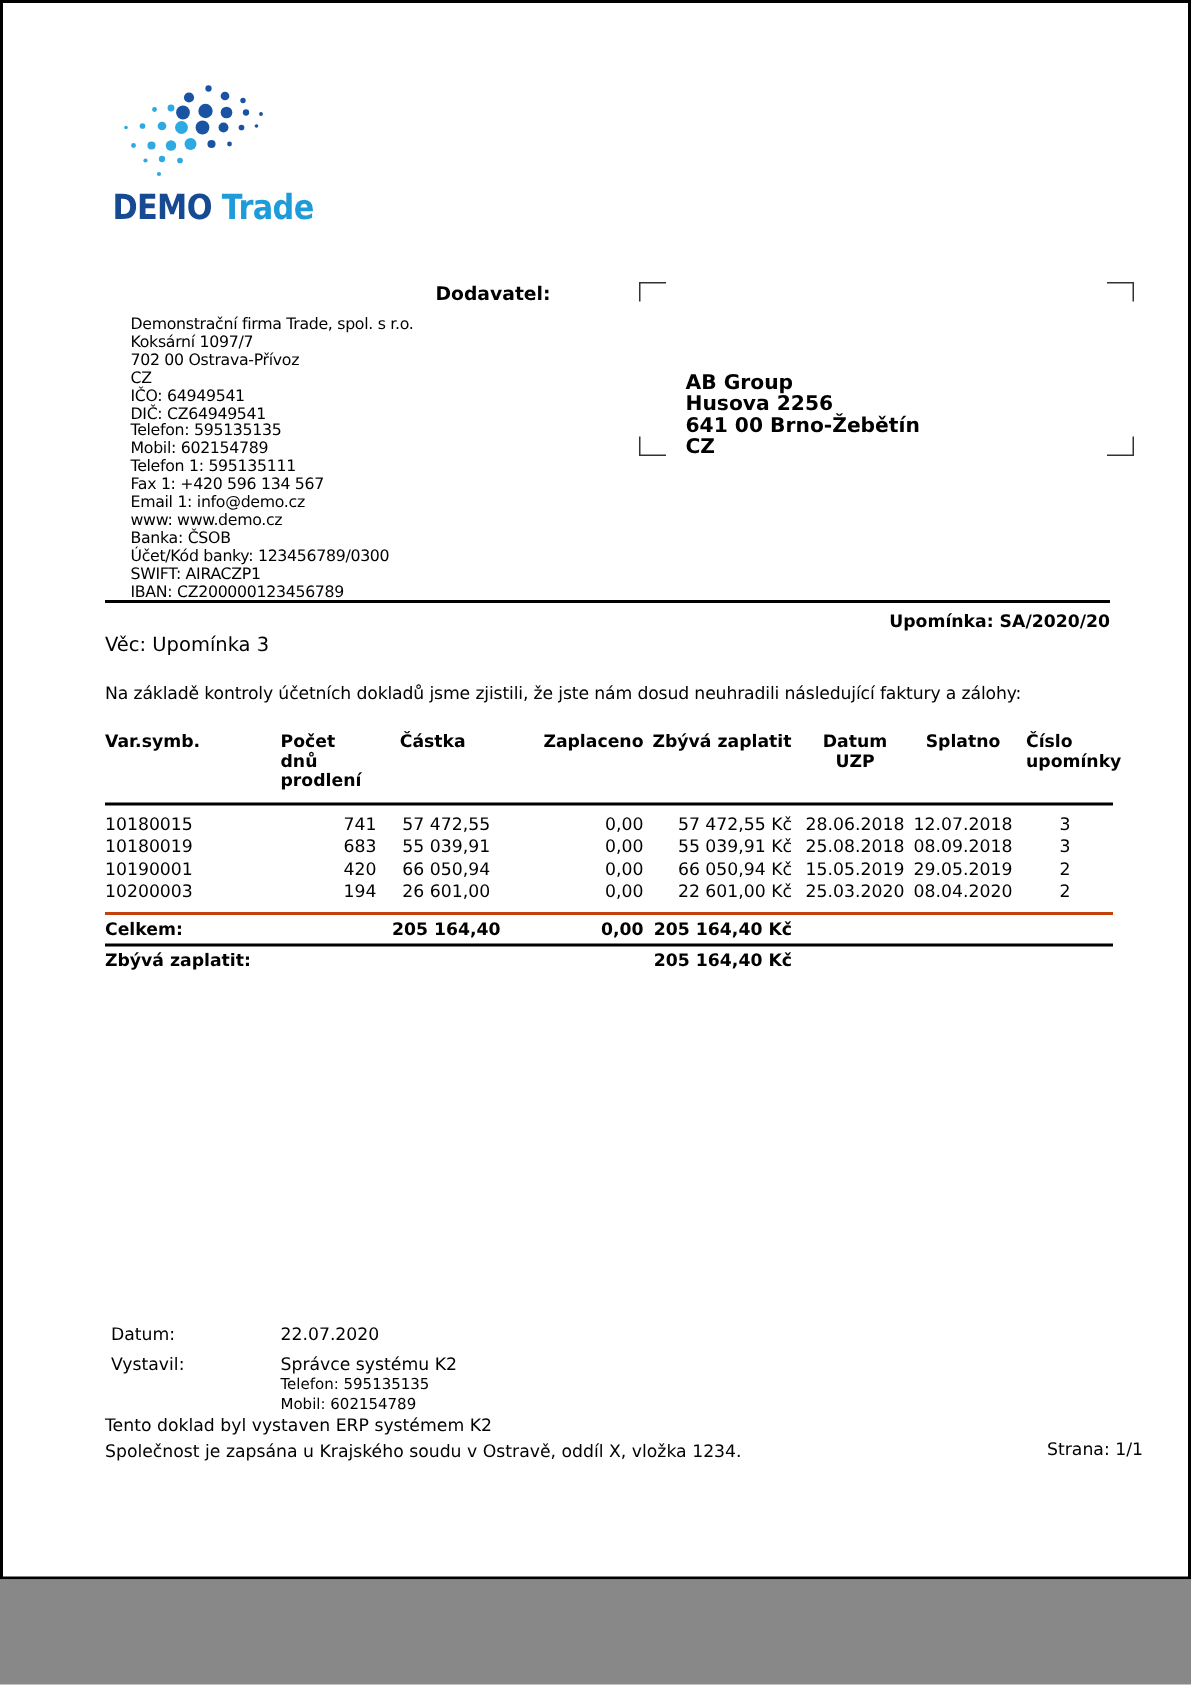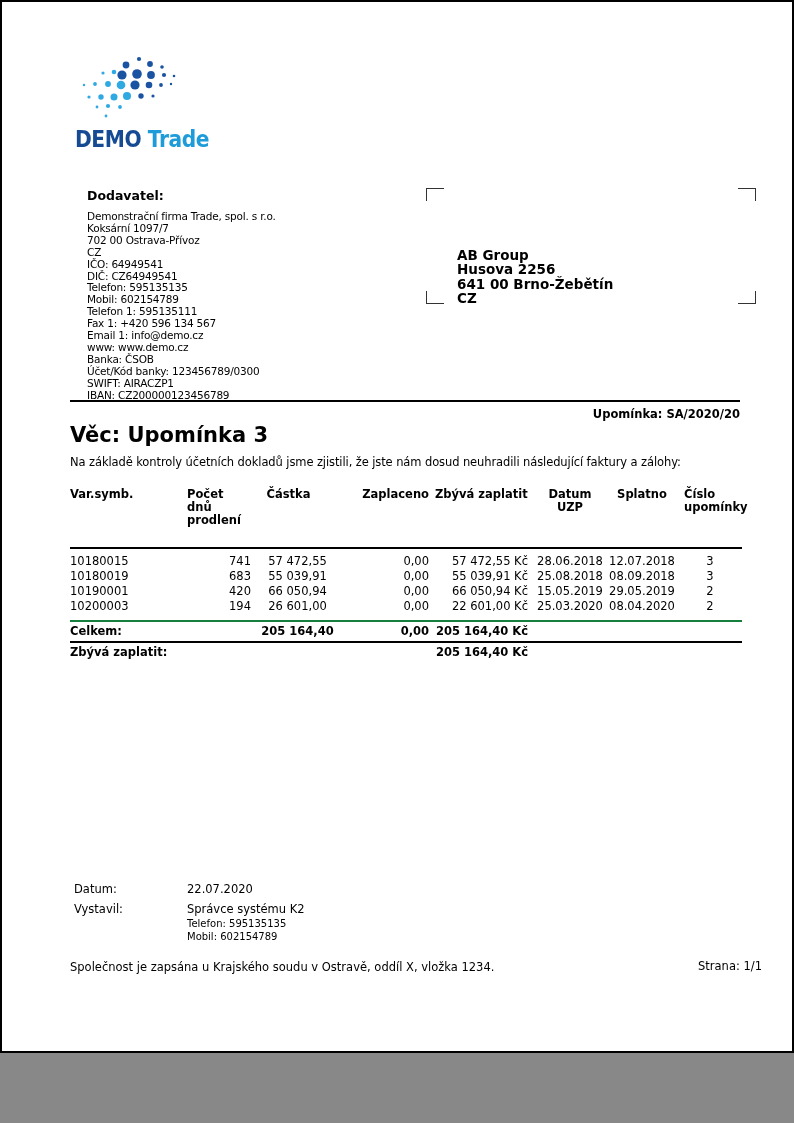--- a/index.html
+++ b/index.html
@@ -13,62 +13,62 @@
 
   
   .logo { left:73px; top:52px; width:220px; }
   .brandline { margin-top:2px; font-size:23px; font-weight:bold; letter-spacing:-0.5px;
                display:inline-block; transform:scaleX(0.88); transform-origin:left center; white-space:nowrap; }
   .brand-demo { color:#164A93; }
   .brand-trade { color:#1E9CD9; }
 
   
   .supplier { left:85px; top:186px; width:280px; }
-  .supplier-label { font-size:12.5px; font-weight:bold; margin-bottom:8px; }
+  .supplier-label { font-size:12.5px; font-weight:bold; margin-bottom:8px;text-align:right; }
   .supplier-lines div { font-size:10.5px; line-height:11.9px; letter-spacing:-0.2px; white-space:nowrap; }
 
   
   .addr-box { left:424px; top:186px; width:330px; height:116px; }
   .cm { position:absolute; width:18px; height:13px; }
   .cm-tl { left:0; top:0; border-left:1.5px solid #333; border-top:1.5px solid #333; }
   .cm-tr { right:0; top:0; border-right:1.5px solid #333; border-top:1.5px solid #333; }
   .cm-bl { left:0; bottom:0; border-left:1.5px solid #333; border-bottom:1.5px solid #333; }
   .cm-br { right:0; bottom:0; border-right:1.5px solid #333; border-bottom:1.5px solid #333; }
   .addr-text { left:455px; top:214px;margin-top:32px; }
   .addr-text div { font-size:13.5px; font-weight:bold; line-height:14.3px; white-space:nowrap; }
 
   
   .sep-line { left:68px; top:398px; width:670px; height:2px; background:#000; }
   .doc-ref { left:68px; top:405px; width:670px; text-align:right; font-size:11.5px; font-weight:bold; }
-  .subject { left:68px; top:421px; font-size:21px; font-weight:bold; }
+  .subject { left:68px; top:421px; font-size:13px; font-weight:normal; }
   .intro { left:68px; top:453px; font-size:11.5px; letter-spacing:-0.1px; white-space:nowrap; }
 
   
   .tbl { left:68px; top:486px; width:672px; font-size:11.5px; }
-  .thead { display:flex; font-weight:bold; line-height:13px; padding-bottom:20px;
+  .thead { display:flex; font-weight:bold; line-height:13px; padding-bottom:8px;
            border-bottom:2px solid #000; }
   .thead .cell { white-space:pre-line; }
   .cell { flex:0 0 auto; white-space:nowrap; }
   .c0 { width:113px; text-align:left; }
   .c1 { width:68px;  text-align:right; }
   .c2 { width:93px;  text-align:center; }
   .c3 { width:85px;  text-align:right; }
   .c4 { width:105px; text-align:right; padding-right:6px; }
   .c5 { width:72px;  text-align:center; }
   .c6 { width:72px;  text-align:center; }
   .c7 { width:64px;  text-align:center; }
   .thead .c1 { text-align:left; padding-left:4px; }
   .thead .c2 { padding-right:18px; }
   .thead .c4 { text-align:left; padding-left:6px; }
   .thead .c7 { text-align:left; padding-left:6px; }
   .tbody { padding:5px 0 6px; }
   .tbody .rowline { display:flex; line-height:15px; }
   .trow .rowline { display:flex; line-height:15px; }
   .trow { font-weight:bold; padding:2px 0; }
-  .trow-celkem { border-top:2px solid #15803d; border-bottom:2px solid #000; }
+  .trow-celkem { border-top:2px solid #c2410c; border-bottom:2px solid #000; }
 
   
   .closing { left:68px; top:631px; font-size:11.5px; line-height:16.5px; letter-spacing:-0.1px; }
   .closing div { white-space:nowrap; }
 
   
   .lbl { font-size:11.5px; }
   .val { font-size:11.5px; }
   .small { font-size:10px; line-height:13px; }
 
@@ -248,16 +248,17 @@
   <div class="abs closing">
     </div>
 
   <div class="abs lbl" style="left:72px; top:880px;">Datum:</div>
   <div class="abs val" style="left:185px; top:880px;">22.07.2020</div>
   <div class="abs lbl" style="left:72px; top:900px;">Vystavil:</div>
   <div class="abs val" style="left:185px; top:900px;">Správce systému K2</div>
   <div class="abs small" style="left:185px; top:915px;">Telefon: 595135135</div>
   <div class="abs small" style="left:185px; top:928px;">Mobil: 602154789</div>
 
+  <div class="abs footer-line" style="left:68px; top:941px;">Tento doklad byl vystaven ERP systémem K2</div>
   <div class="abs footer-line" style="left:68px; top:958px;">Společnost je zapsána u Krajského soudu v Ostravě, oddíl X, vložka 1234.</div>
   <div class="abs page-num">Strana: 1/1</div>
 
 </div>
 
 </body></html>

